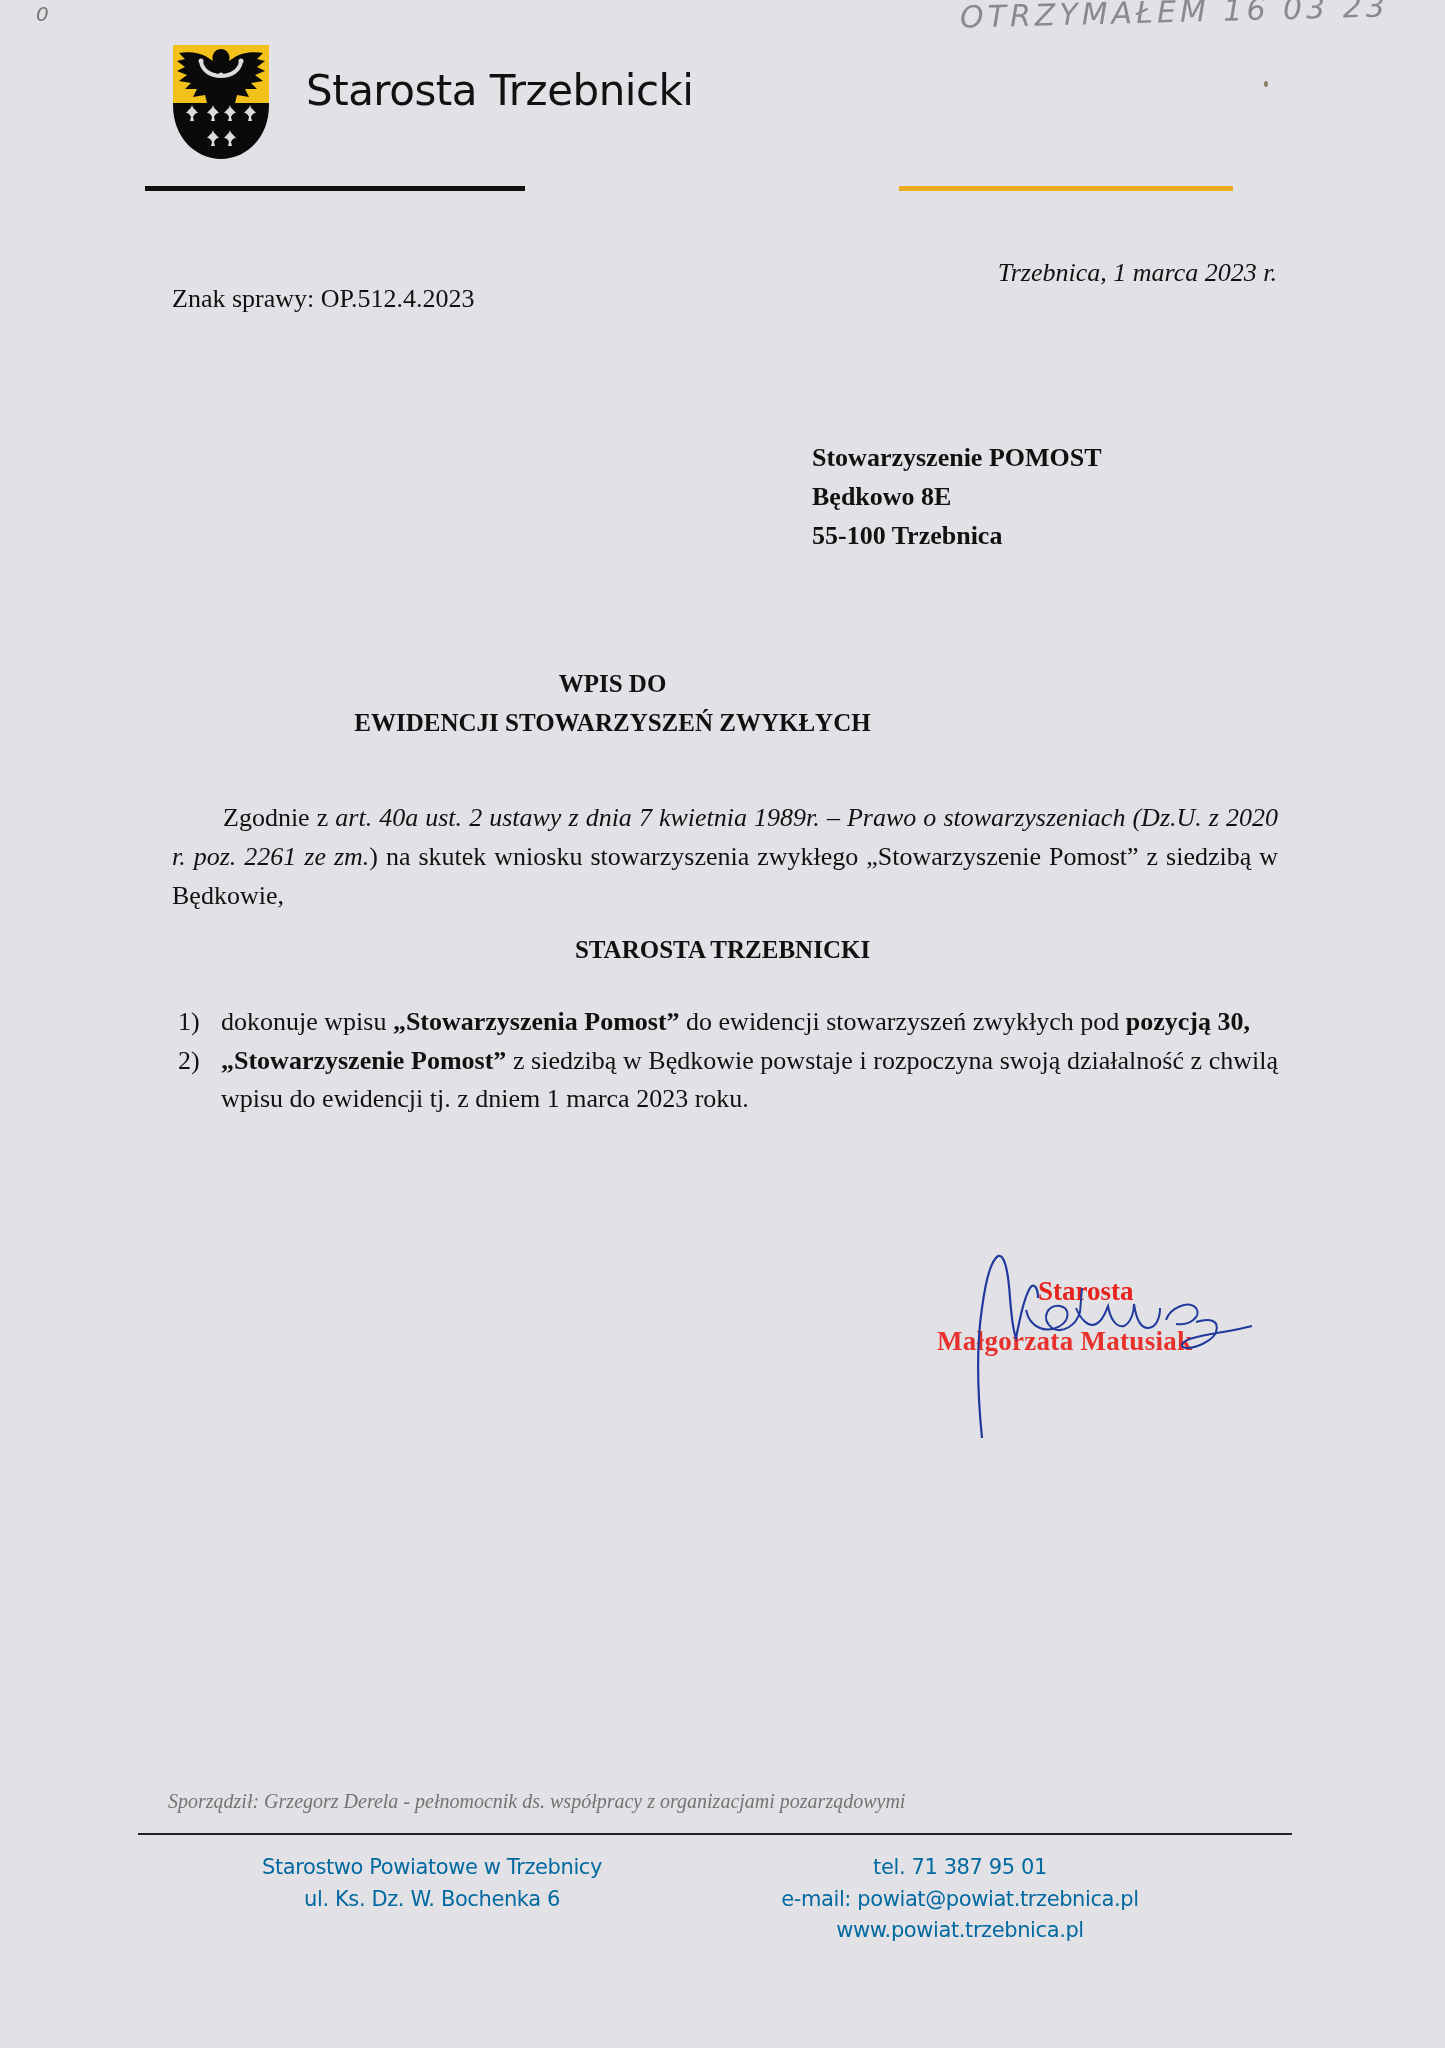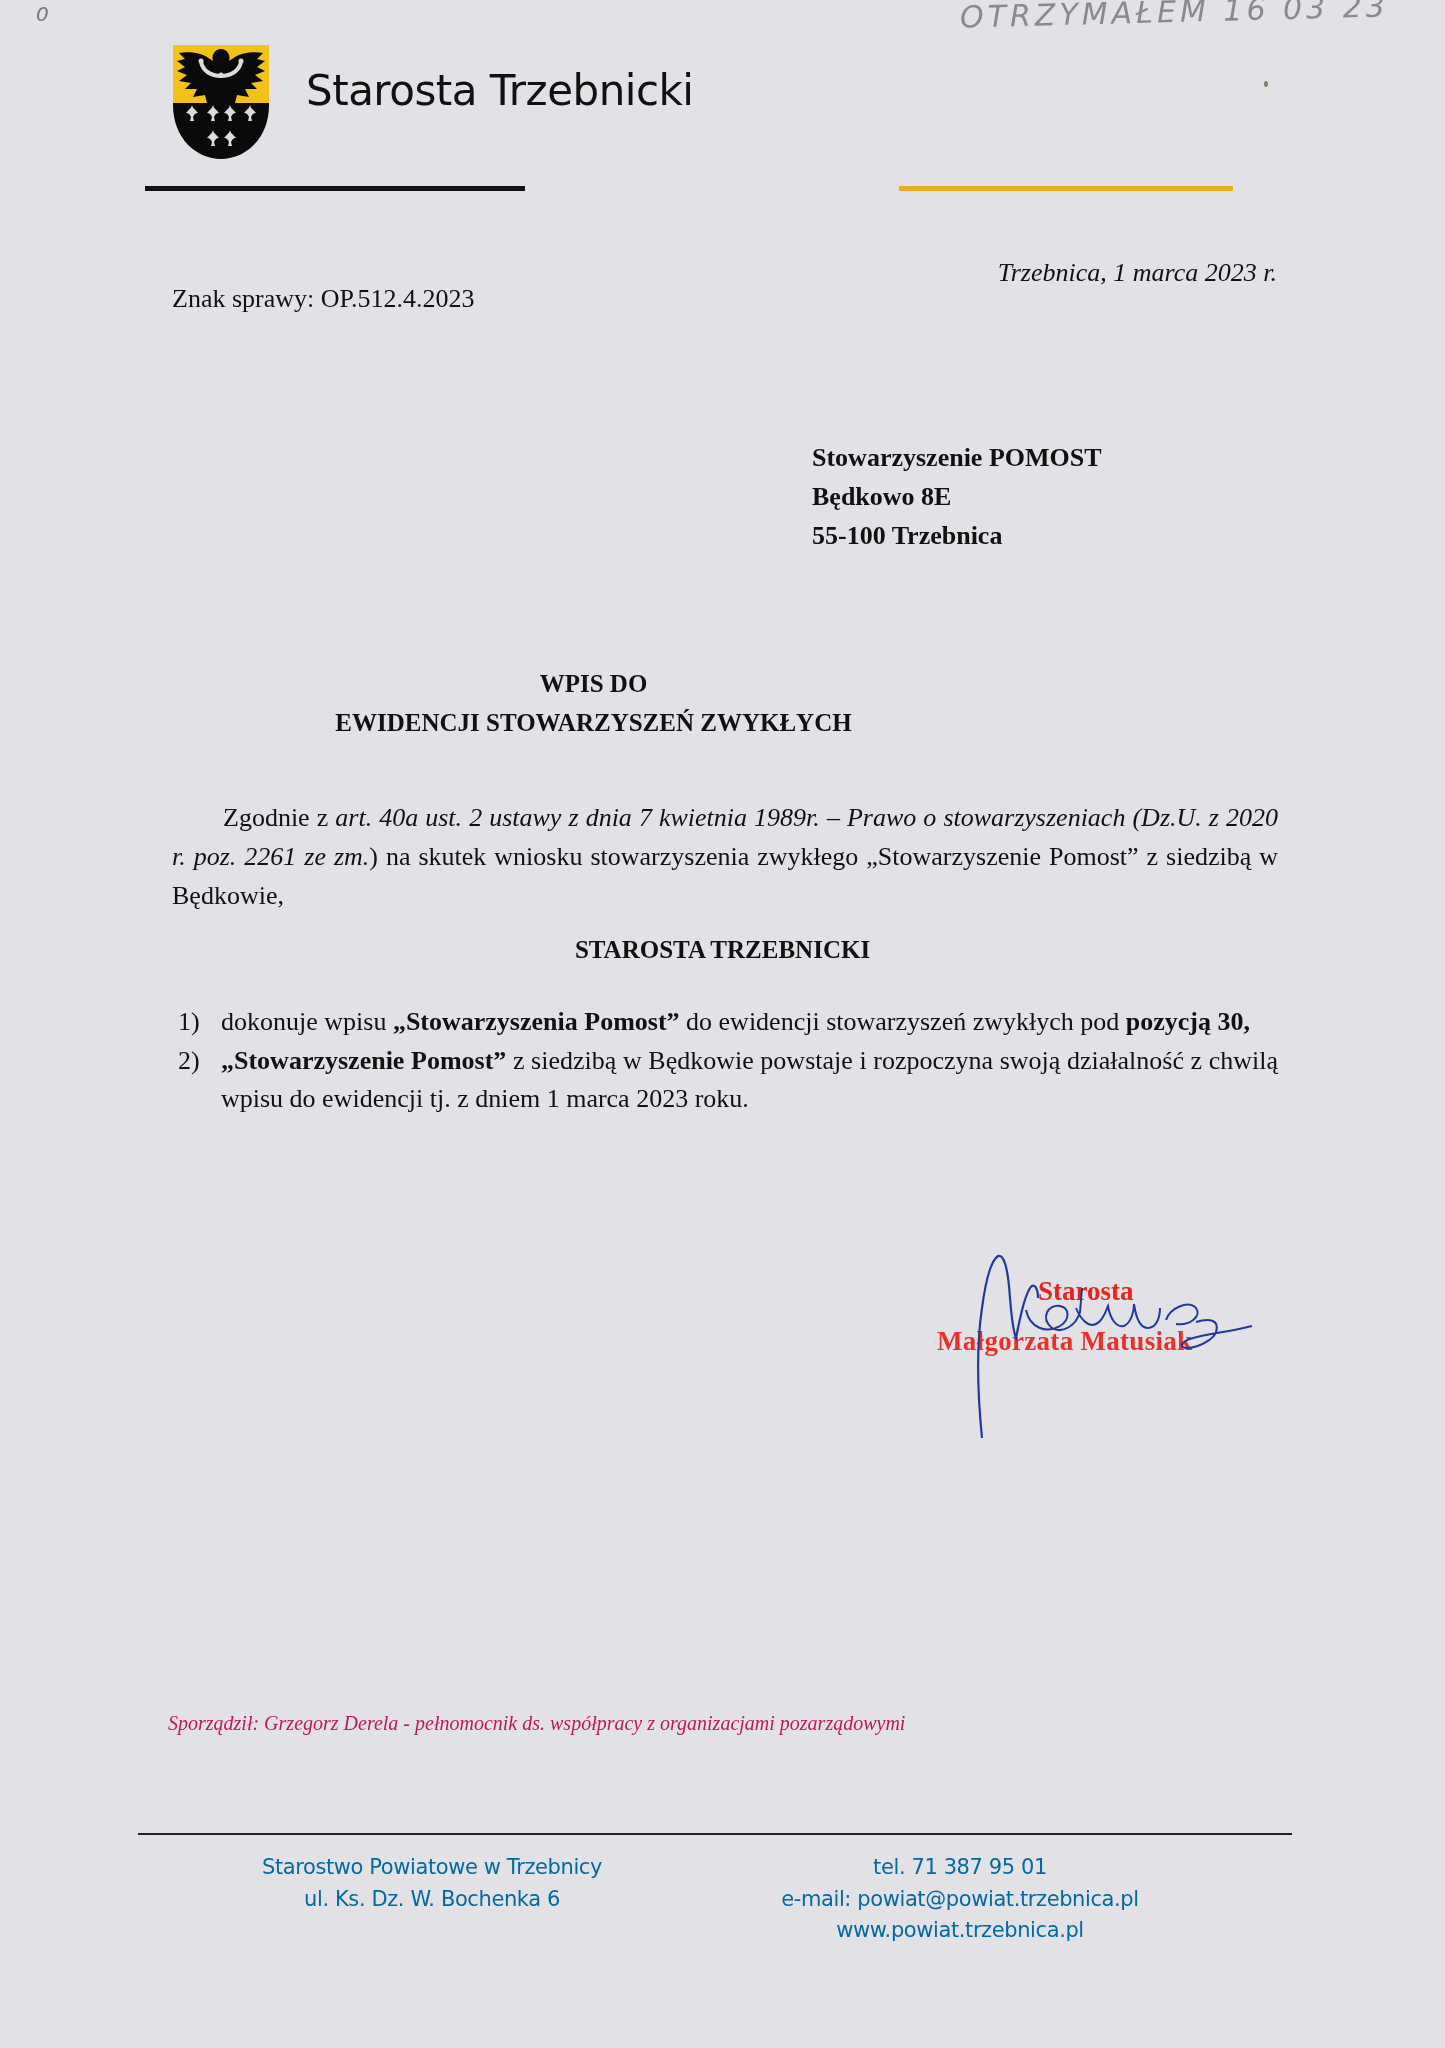--- a/index.html
+++ b/index.html
@@ -29,21 +29,21 @@
   .dot-mark { left: 1264px; top: 81px; width: 4px; height: 6px; background: #8a7f6a; border-radius: 50%; }
 
   .date {
     right: 168px; top: 258px; font-size: 26px; font-style: italic; white-space: nowrap;
   }
   .case-no { left: 172px; top: 284px; font-size: 26px; white-space: nowrap; }
   .address { left: 812px; top: 438px; font-size: 26px; font-weight: bold; line-height: 39px; }
   .address div { white-space: nowrap; }
 
   .title-block {
-    left: 0; width: 1187px; top: 664px; text-align: center; font-size: 25px; font-weight: bold; line-height: 39px;
+    left: 0; width: 1187px; top: 664px; text-align: center; font-size: 25px; font-weight: bold; line-height: 39px; padding-left: 19px;
   }
   .para {
     left: 172px; width: 1106px; top: 798px; font-size: 26px; line-height: 39px; text-align: justify;
   }
   .para .indent { display: inline-block; width: 51px; }
   .authority {
     left: 0; width: 1445px; top: 936px; text-align: center; font-size: 25px; font-weight: bold;
   }
   .list { left: 172px; width: 1106px; top: 1003px; font-size: 26px; line-height: 38.5px; }
   .list-item { position: relative; padding-left: 49px; text-align: justify; }
@@ -52,21 +52,21 @@
   .signature { left: 920px; top: 1248px; width: 380px; height: 200px; }
   .stamp-title {
     left: 1038px; top: 1276px; font-size: 27px; font-weight: bold; color: #e8231d; white-space: nowrap;
   }
   .stamp-name {
     left: 937px; top: 1326px; font-size: 27px; font-weight: bold; color: #e8231d; white-space: nowrap;
     letter-spacing: 0.3px; opacity: 0.92;
   }
 
   .prepared {
-    left: 168px; top: 1712px; font-size: 20px; font-style: italic; white-space: nowrap; color: #be185d;
+    left: 168px; top: 1790px; font-size: 20px; font-style: italic; white-space: nowrap; color: #737373;
   }
   .footer-rule { left: 138px; top: 1833px; width: 1154px; height: 2px; background: #222; }
   .footer-col {
     font-family: "DejaVu Sans", sans-serif; font-size: 21px; line-height: 31.5px; text-align: center;
     color: #0369a1; letter-spacing: -0.4px;
   }
   .footer-left { left: 232px; width: 400px; top: 1852px; }
   .footer-right { left: 750px; width: 420px; top: 1852px; }
 </style>
 </head>

